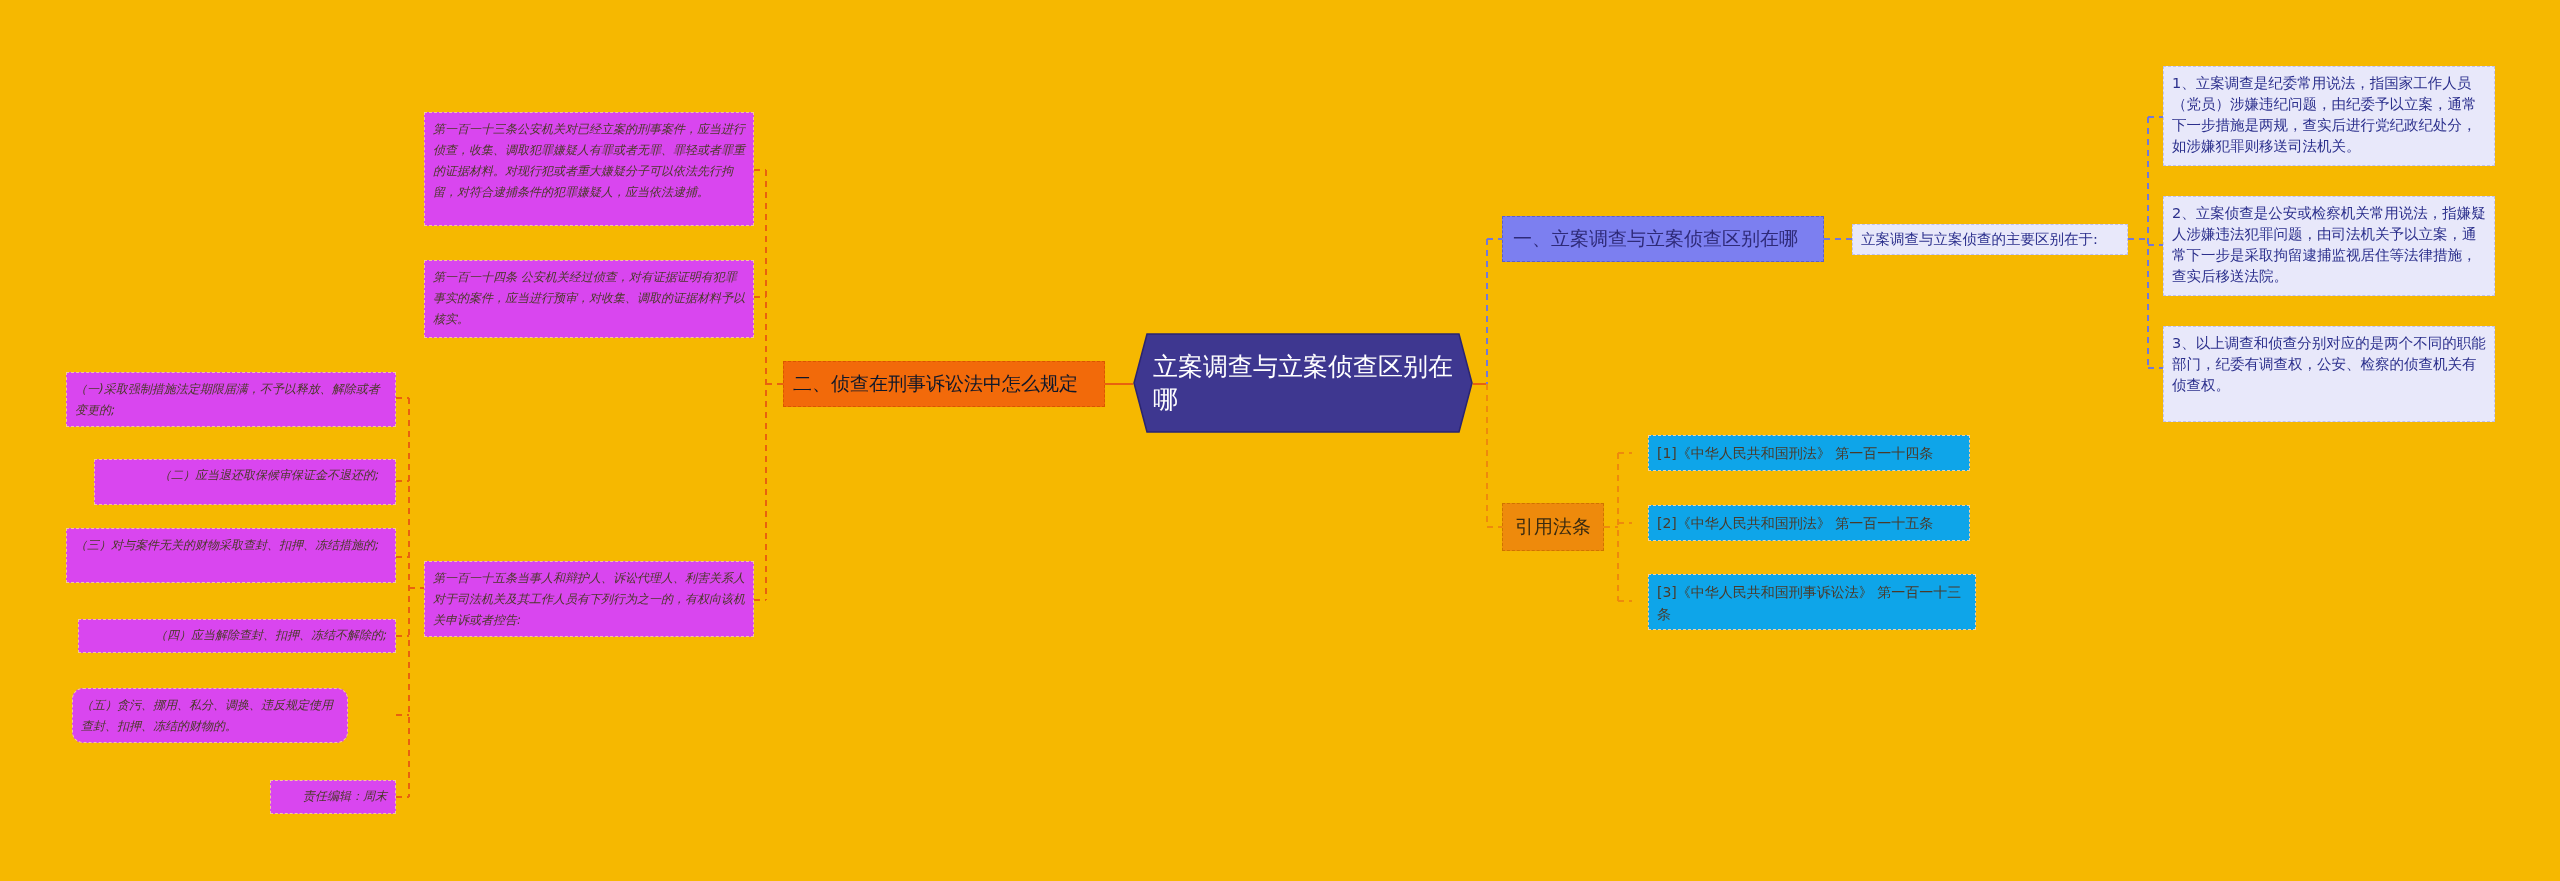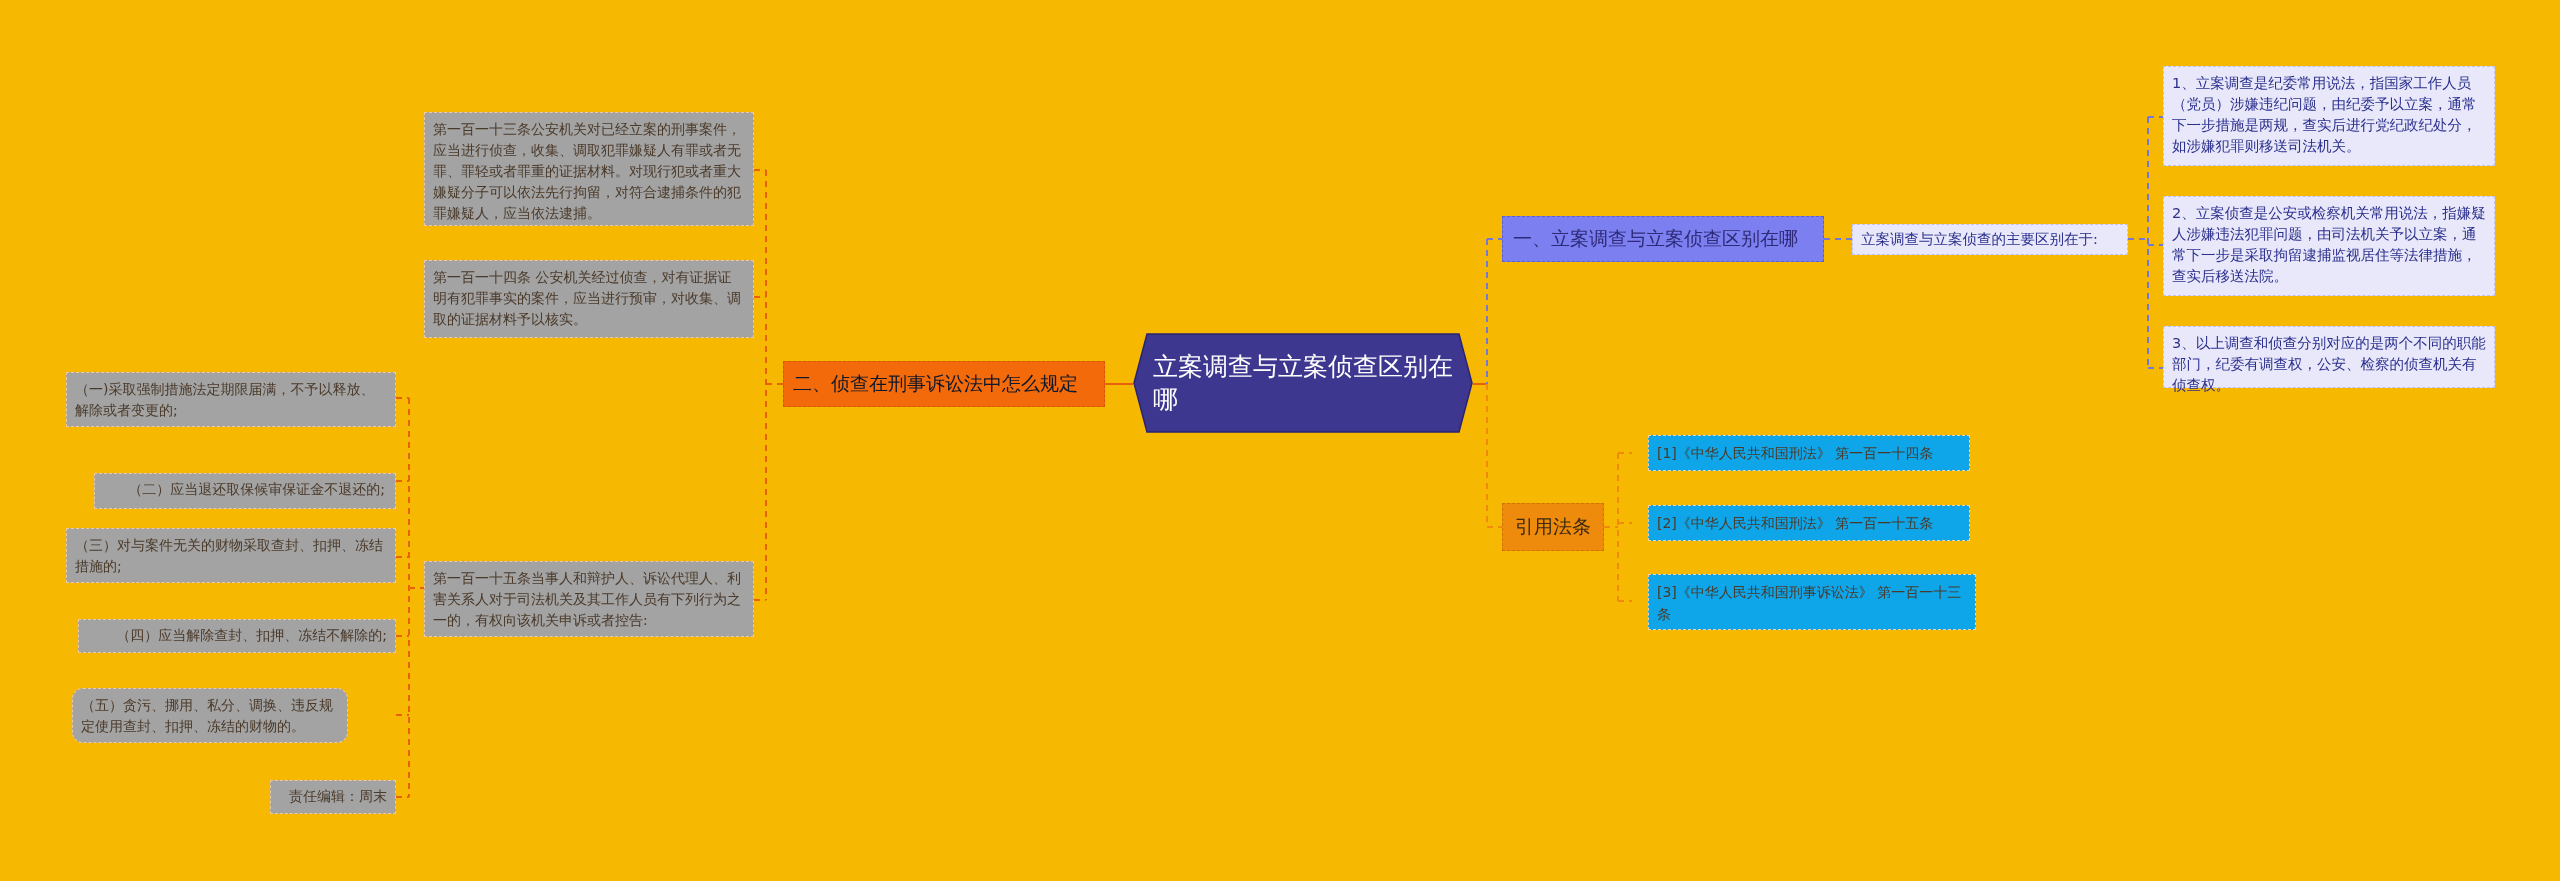--- a/index.html
+++ b/index.html
@@ -31,22 +31,22 @@
     left:783px; top:361px; width:322px; height:46px;
     background:#f26a0a; border:1.5px dashed #d95600;
     color:#0f172a; font-size:19px; line-height:43px; padding:0 9px; white-space:nowrap;
   }
   .b3 {
     left:1502px; top:503px; width:102px; height:48px;
     background:#ee8a0c; border:1.5px dashed #cf7300;
     color:#3a2a10; font-size:19px; line-height:45px; text-align:center;
   }
   .peach {
-    background:#a3a3a3; border:1.5px dashed #f2c99a;
-    color:#4a3a2a; font-size:14px; line-height:21px; padding:6px 8px;
+    background:#d946ef; border:1.5px dashed #f2c99a;
+    color:#4a3a2a; font-size:12px; line-height:21px; padding:6px 8px;font-style:italic;
   }
   .cream {
     background:#0ea5e9; border:1.5px dashed #f2d2a0;
     color:#4a3a2a; font-size:14px; line-height:22px; padding:6px 8px;margin-left:16px;
   }
 </style>
 </head>
 <body>
 
 <svg class="lines" width="2560" height="881">
@@ -103,41 +103,41 @@
 </div>
 <div class="node lav" style="left:1852px;top:224px;width:276px;height:31px;padding:4px 8px;font-size:14.5px;line-height:21px;white-space:nowrap;">
   <span>立案调查与立案侦查的主要区别在于:</span>
 </div>
 <div class="node lav" style="left:2163px;top:66px;width:332px;height:100px;">
   <span>1、立案调查是纪委常用说法，指国家工作人员（党员）涉嫌违纪问题，由纪委予以立案，通常下一步措施是两规，查实后进行党纪政纪处分，如涉嫌犯罪则移送司法机关。</span>
 </div>
 <div class="node lav" style="left:2163px;top:196px;width:332px;height:100px;">
   <span>2、立案侦查是公安或检察机关常用说法，指嫌疑人涉嫌违法犯罪问题，由司法机关予以立案，通常下一步是采取拘留逮捕监视居住等法律措施，查实后移送法院。</span>
 </div>
-<div class="node lav" style="left:2163px;top:326px;width:332px;height:62px;">
+<div class="node lav" style="left:2163px;top:326px;width:332px;height:96px;">
   <span>3、以上调查和侦查分别对应的是两个不同的职能部门，纪委有调查权，公安、检察的侦查机关有侦查权。</span>
 </div>
 
 <div class="node b2">
   <span>二、侦查在刑事诉讼法中怎么规定</span>
 </div>
 <div class="node peach" style="left:424px;top:112px;width:330px;height:114px;">
   <span>第一百一十三条公安机关对已经立案的刑事案件，应当进行侦查，收集、调取犯罪嫌疑人有罪或者无罪、罪轻或者罪重的证据材料。对现行犯或者重大嫌疑分子可以依法先行拘留，对符合逮捕条件的犯罪嫌疑人，应当依法逮捕。</span>
 </div>
 <div class="node peach" style="left:424px;top:260px;width:330px;height:78px;">
   <span>第一百一十四条 公安机关经过侦查，对有证据证明有犯罪事实的案件，应当进行预审，对收集、调取的证据材料予以核实。</span>
 </div>
 <div class="node peach" style="left:424px;top:561px;width:330px;height:76px;">
   <span>第一百一十五条当事人和辩护人、诉讼代理人、利害关系人对于司法机关及其工作人员有下列行为之一的，有权向该机关申诉或者控告:</span>
 </div>
 
 <div class="node peach" style="left:66px;top:372px;width:330px;height:55px;">
   <span>（一)采取强制措施法定期限届满，不予以释放、解除或者变更的;</span>
 </div>
-<div class="node peach" style="left:94px;top:473px;width:302px;height:36px;padding:5px 10px;text-align:right;">
+<div class="node peach" style="left:94px;top:459px;width:302px;height:46px;padding:5px 16px;text-align:right;">
   <span>（二）应当退还取保候审保证金不退还的;</span>
 </div>
 <div class="node peach" style="left:66px;top:528px;width:330px;height:55px;">
   <span>（三）对与案件无关的财物采取查封、扣押、冻结措施的;</span>
 </div>
 <div class="node peach" style="left:78px;top:619px;width:318px;height:34px;padding:5px 8px;text-align:right;">
   <span>（四）应当解除查封、扣押、冻结不解除的;</span>
 </div>
 <div class="node peach" style="left:72px;top:688px;width:276px;height:55px;border-radius:11px;">
   <span>（五）贪污、挪用、私分、调换、违反规定使用查封、扣押、冻结的财物的。</span>

